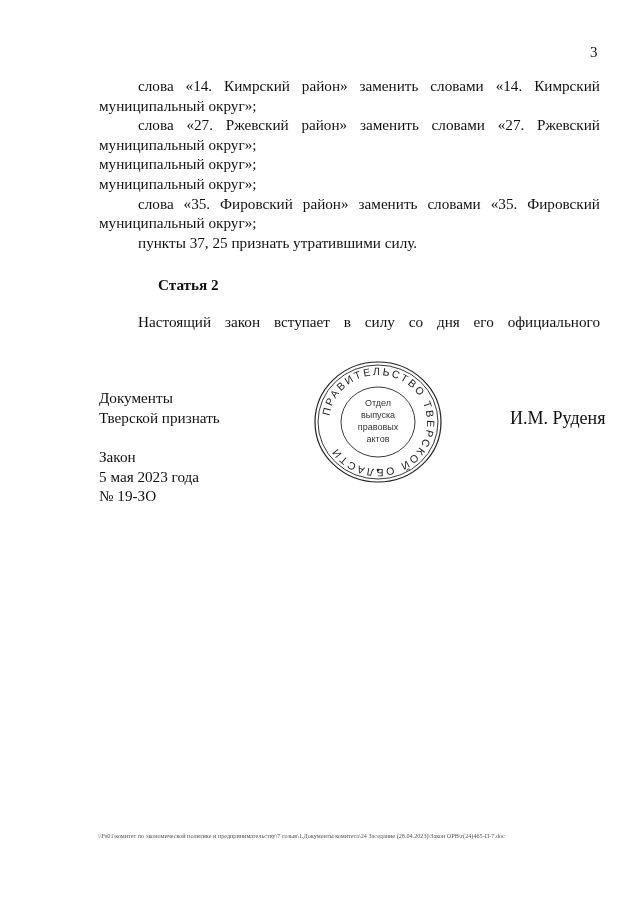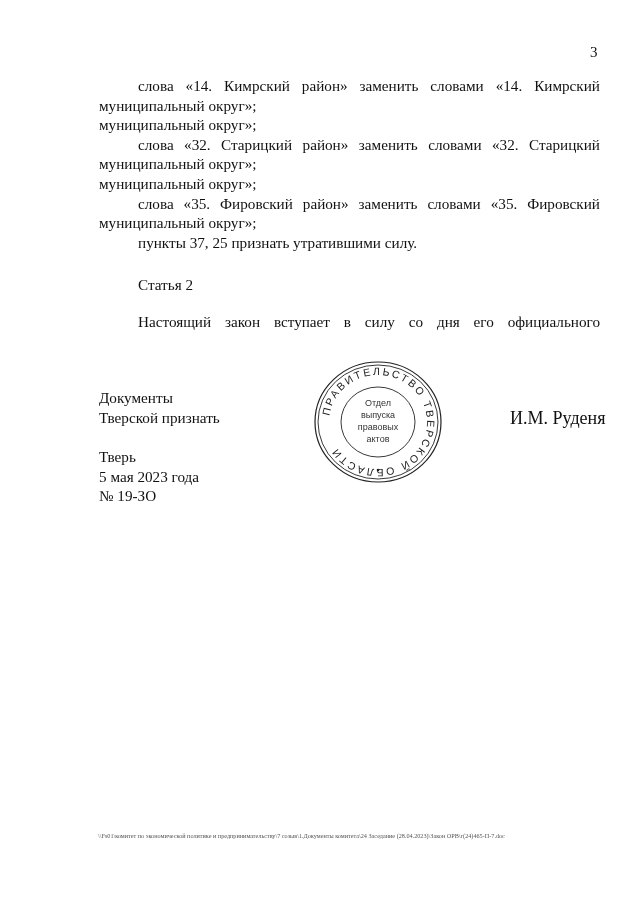--- a/index.html
+++ b/index.html
@@ -5,43 +5,43 @@
   html, body { margin: 0; padding: 0; background: #ffffff; }
   body { width: 640px; height: 905px; position: relative; overflow: hidden;
          font-family: "Liberation Serif", "DejaVu Serif", serif; color: #111; }
   .page-number { position: absolute; top: 44px; left: 590px; font-size: 15px; }
   .body-text { position: absolute; left: 99px; top: 76px; width: 501px;
                font-size: 15.2px; line-height: 19.6px; }
   .para { margin: 0; text-align: justify; text-align-last: left; }
   .para.first { text-indent: 39px; }
   .jl { display: block; text-align: justify; text-align-last: justify; text-indent: 39px; }
   .l2 { display: block; text-indent: 0; font-family: Liberation Serif, serif; }
-  .article-title { font-weight: normal; margin: 23px 0 17px 39px; }
+  .article-title { font-weight: bold; margin: 23px 0 17px 59px; }
   .sig-left { position: absolute; left: 99px; top: 388px; font-size: 15.2px; line-height: 19.6px; }
   .sig-left .gap { height: 20px; }
   .sig-right { position: absolute; left: 510px; top: 408px; font-size: 18px; }
   .stamp { position: absolute; left: 313px; top: 360px; width: 130px; height: 125px; }
   .footer { position: absolute; left: 98px; top: 832px; font-size: 6.2px; color: #555;
             white-space: nowrap; font-family: "Liberation Serif", serif; }
 </style>
 </head>
 <body>
 
 <div class="page-number">3</div>
 
 <div class="body-text">
   <p class="para">
     <span class="jl">слова «14. Кимрский район» заменить словами «14. Кимрский</span>
     <span class="l2">муниципальный округ»;</span>
   </p>
   <p class="para">
+    <span class="jl">слова «27. Ржевский район» заменить словами «27. Ржевский</span>
     <span class="l2">муниципальный округ»;</span>
   </p>
   <p class="para">
-    <span class="jl">слова «32. Старицкий район» заменить словами «32. Старицкий</span>
     <span class="l2">муниципальный округ»;</span>
   </p>
   <p class="para">
     <span class="l2">муниципальный округ»;</span>
   </p>
   <p class="para">
     <span class="jl">слова «35. Фировский район» заменить словами «35. Фировский</span>
     <span class="l2">муниципальный округ»;</span>
   </p>
   <p class="para first">пункты 37, 25 признать утратившими силу.</p>
@@ -50,21 +50,21 @@
 
   <p class="para">
     <span class="jl">Настоящий закон вступает в силу со дня его официального</span>
   </p>
 </div>
 
 <div class="sig-left">
   <div>Документы</div>
   <div>Тверской признать</div>
   <div class="gap"></div>
-  <div>Тверь</div>
+  <div>Закон</div>
   <div>5 мая 2023 года</div>
   <div>№ 19-ЗО</div>
 </div>
 
 <div class="sig-right">И.М. Руденя</div>
 
 <div class="stamp">
   <svg width="130" height="125" viewBox="0 0 130 125">
     <defs>
       <path id="ringPath" d="M 65,62 m -49,0 a 49,47 0 1,1 98,0 a 49,47 0 1,1 -98,0"></path>

